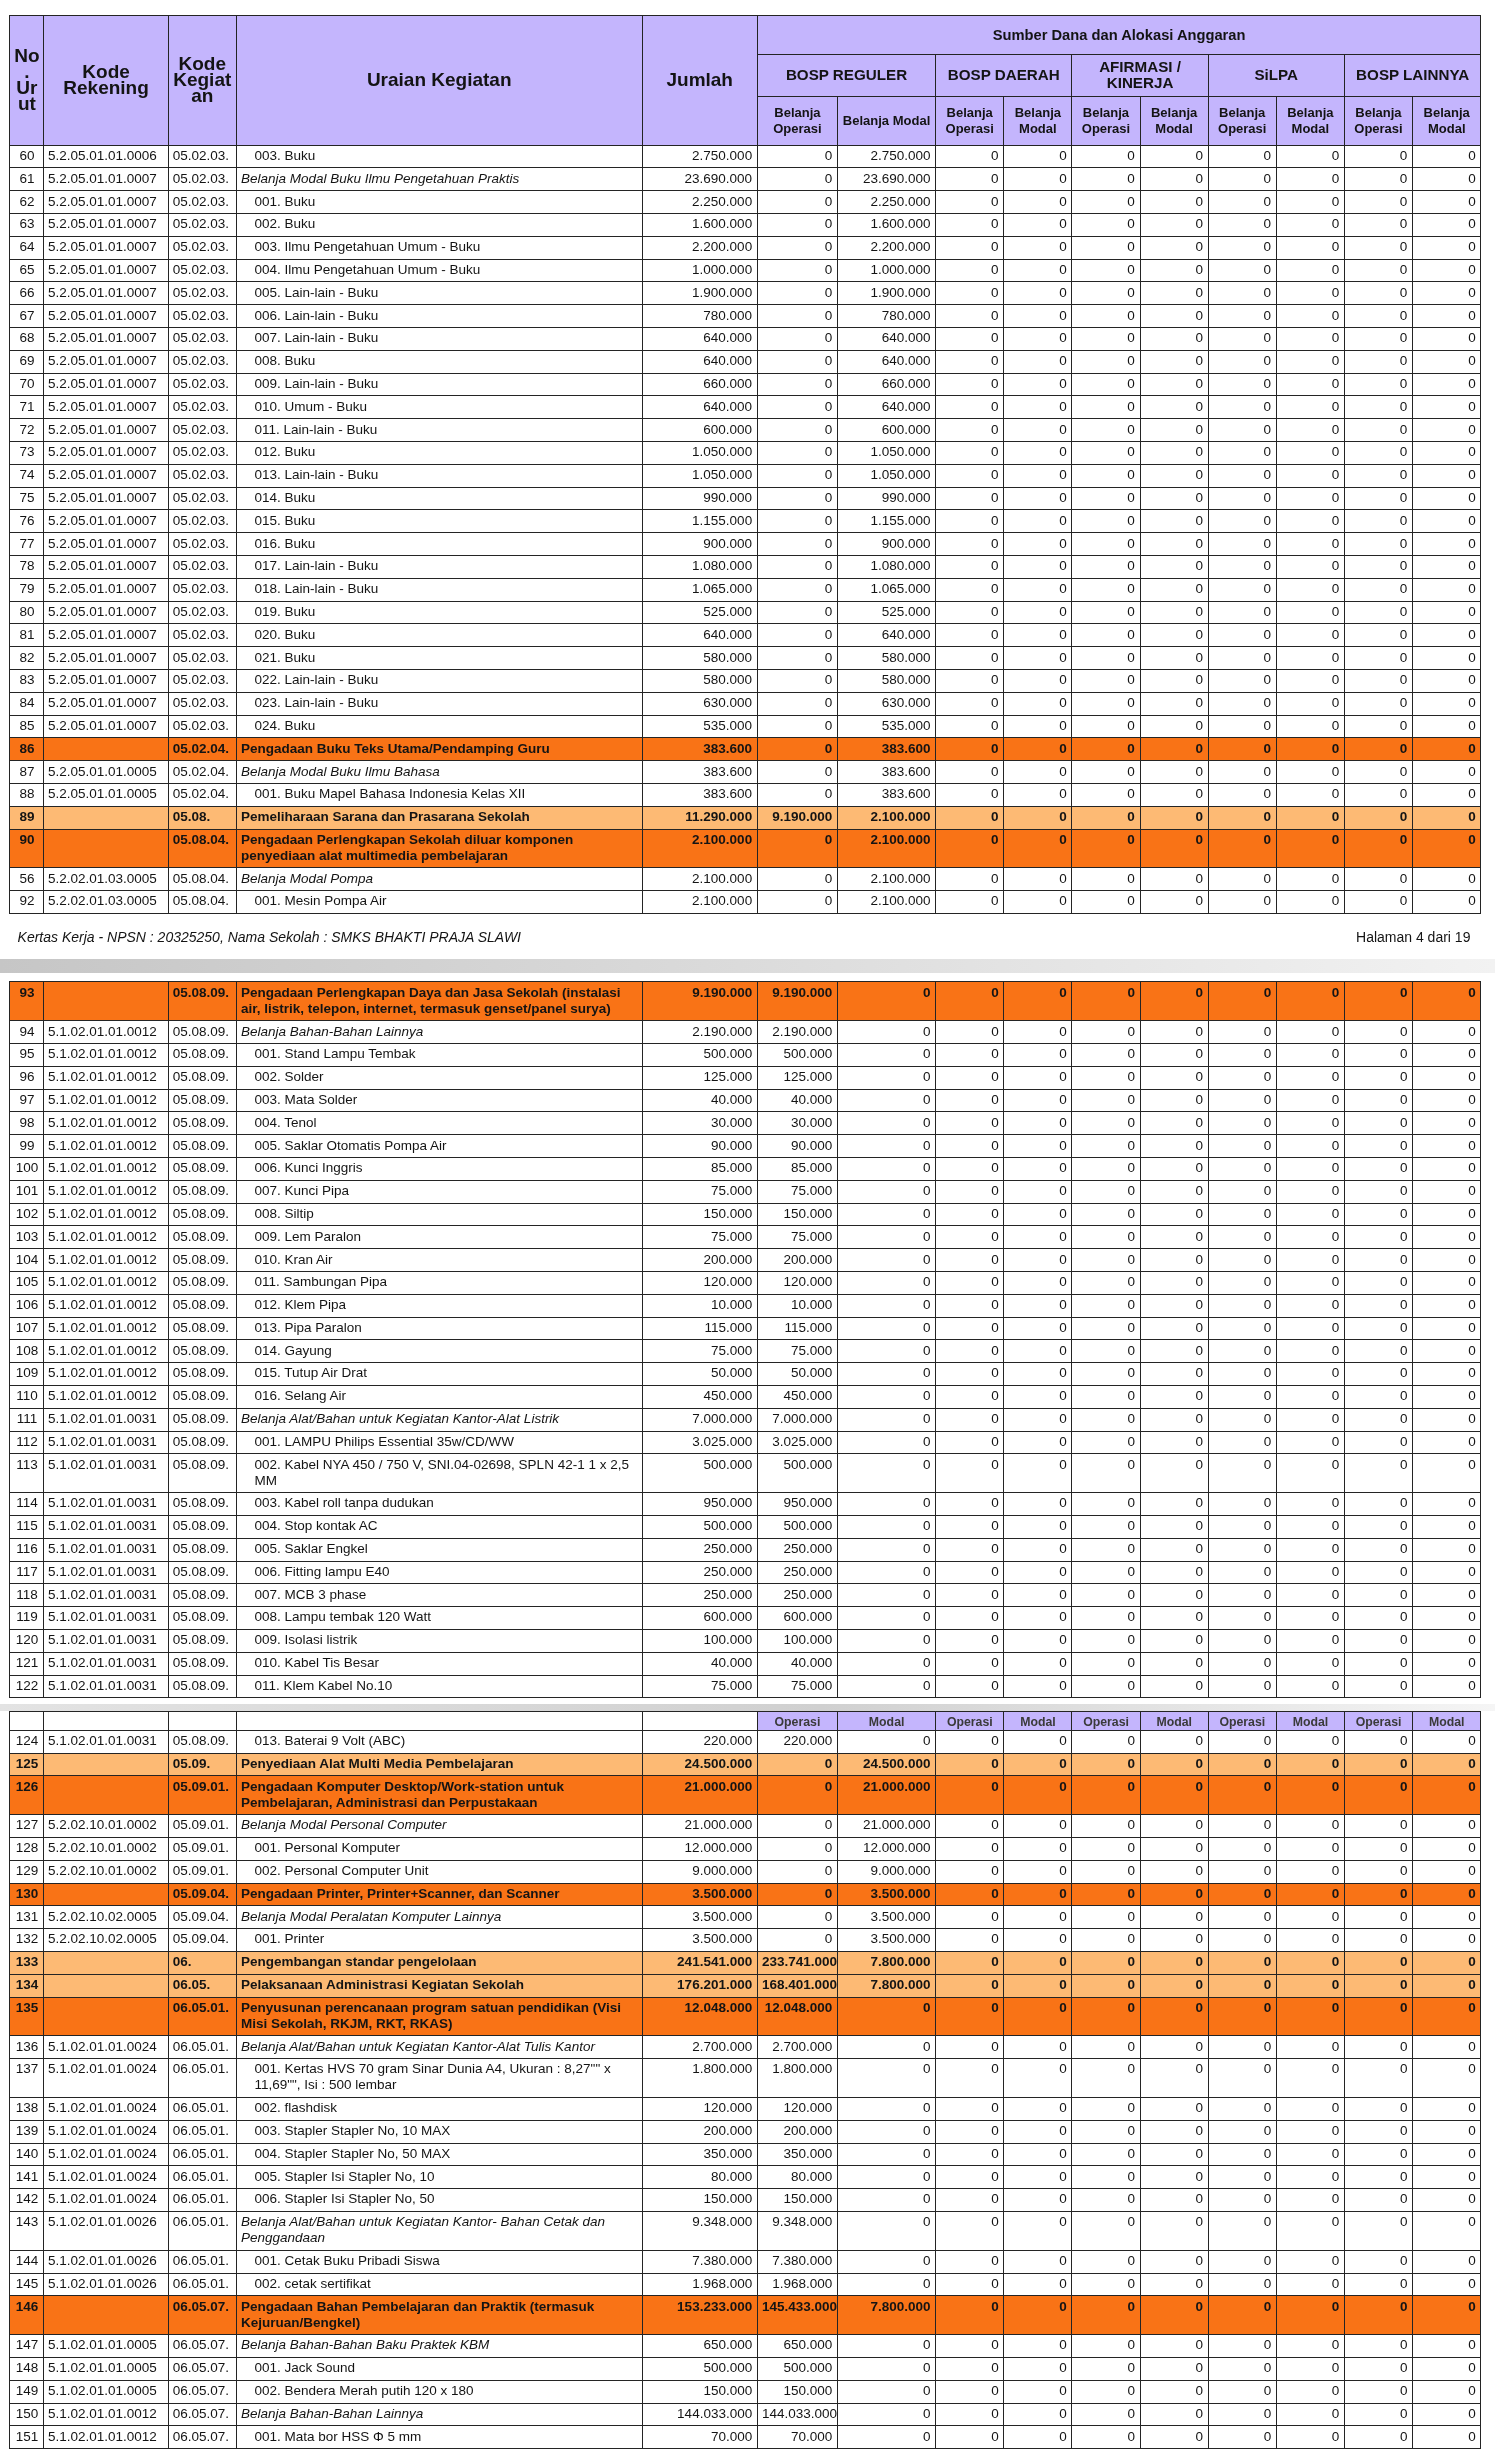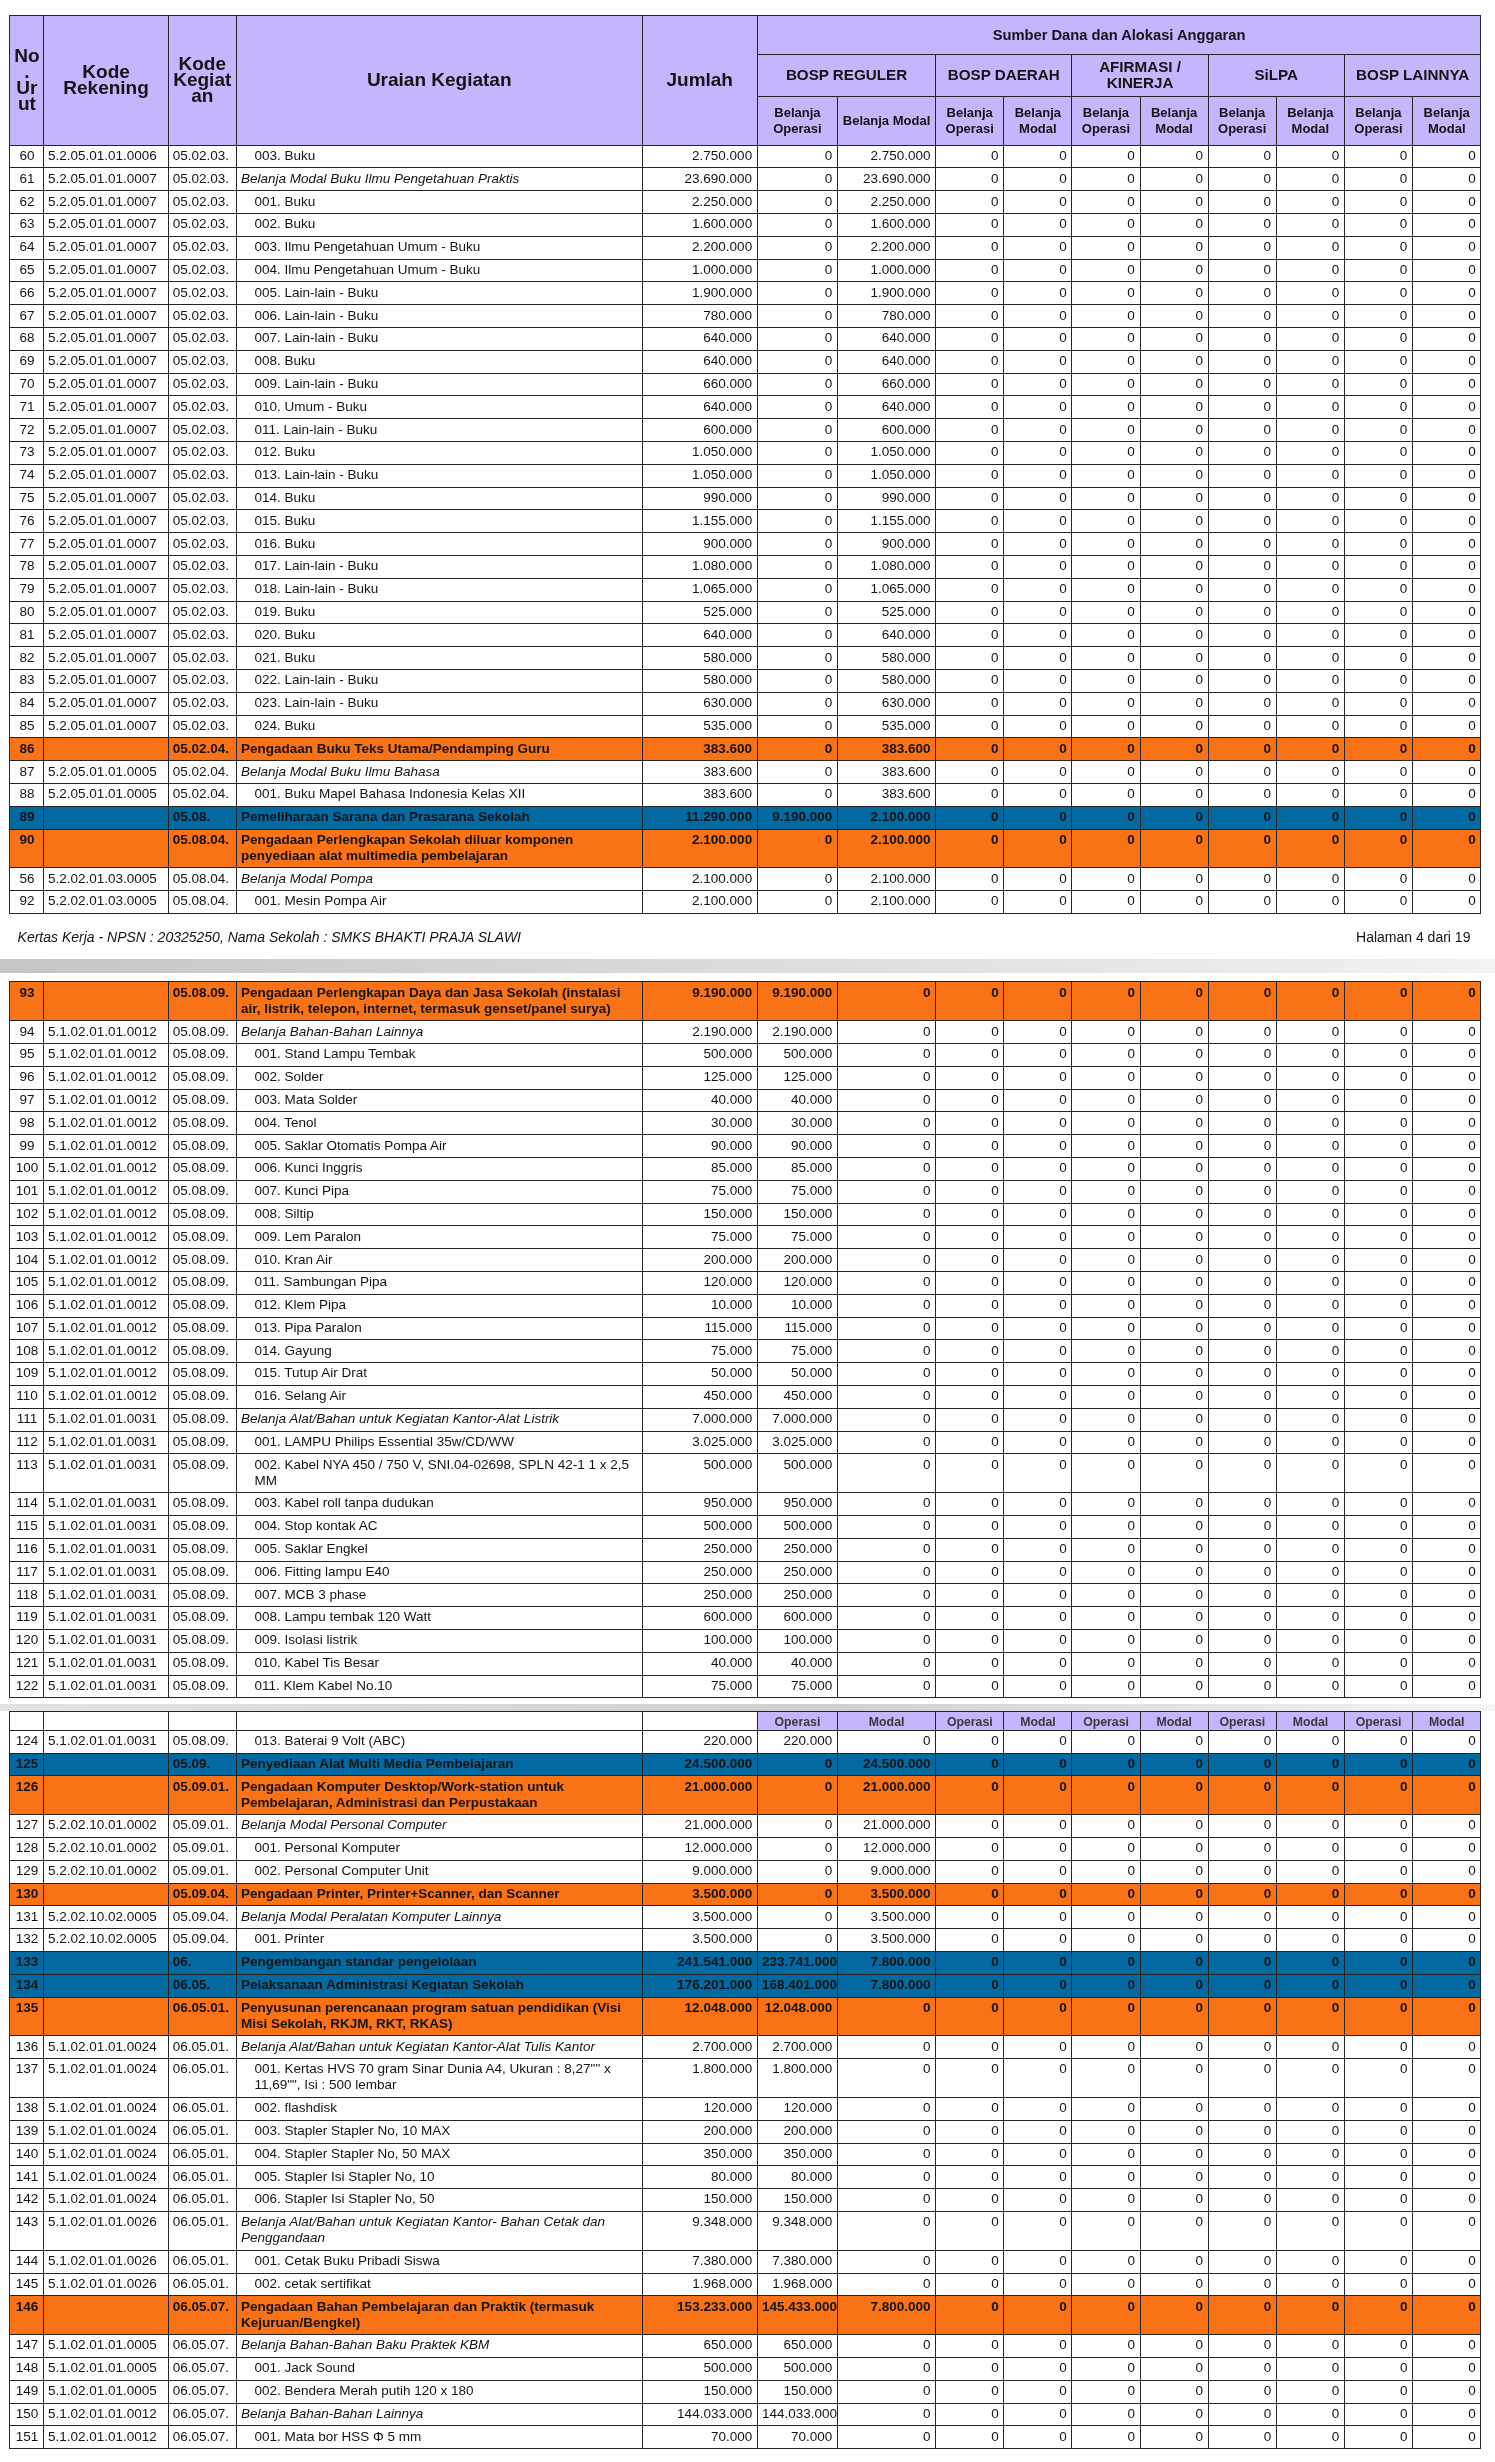--- a/index.html
+++ b/index.html
@@ -53,21 +53,21 @@
   tr.partial th{
     font-weight:bold; font-size:12.3px; text-align:center;
     vertical-align:bottom; color:#3a3a3a; line-height:11.7px;
   }
   td.c-no{text-align:center; white-space:nowrap;}
   td.c-kr{white-space:nowrap; padding-left:3.5px;}
   td.c-kk{white-space:nowrap;}
   td.c-j, td.c-v{text-align:right; white-space:nowrap; padding-right:4.7px;}
   tr.i td.c-u{padding-left:17.6px;}
   tr.b td.c-u{font-style:italic;}
-  tr.p2{background:#0369a1;}
+  tr.p2{background:#fdba74;}
   tr.p3{background:#f97316;}
   tr.p2 td, tr.p3 td{font-weight:bold;}
   .footer{
     display:flex; justify-content:space-between; align-items:center;
     padding:15.2px 15.2px 4.7px 8.2px;
     font-size:14px;
   }
   .footer .f-left{font-style:italic;}
   .page-gap{
     height:14px;

